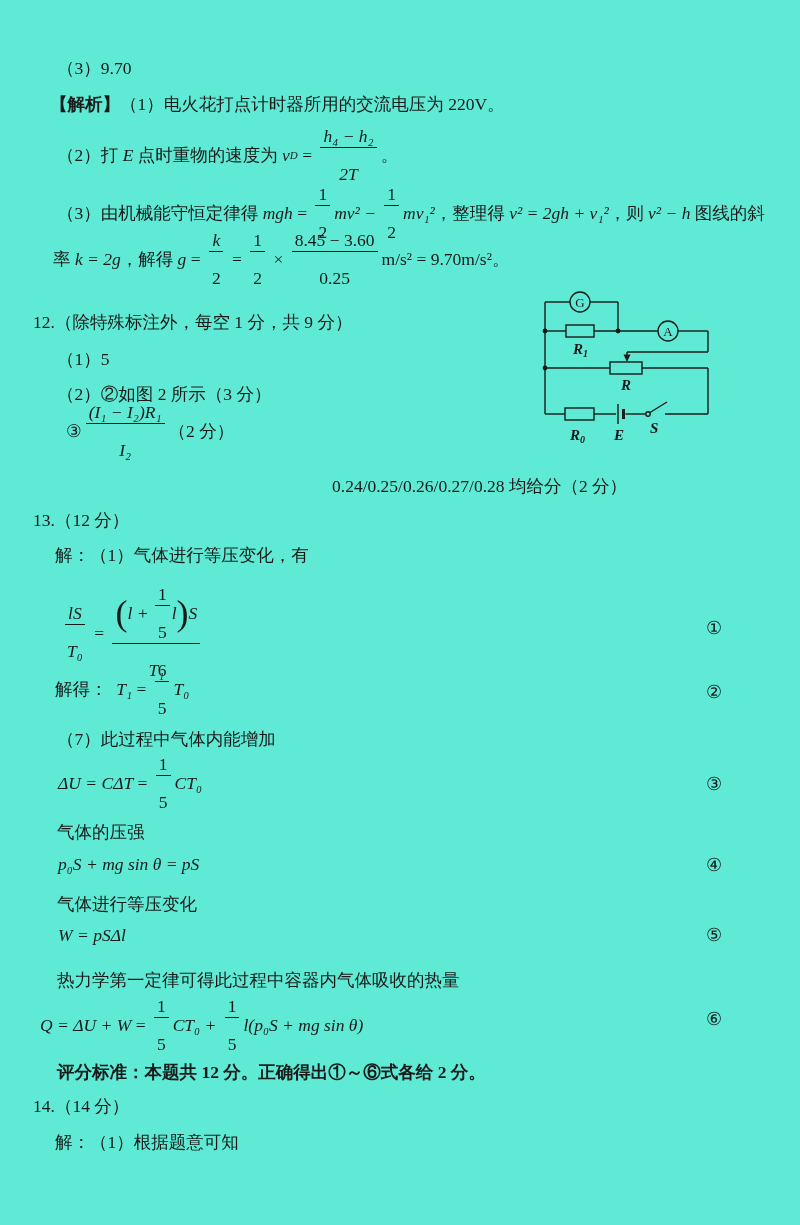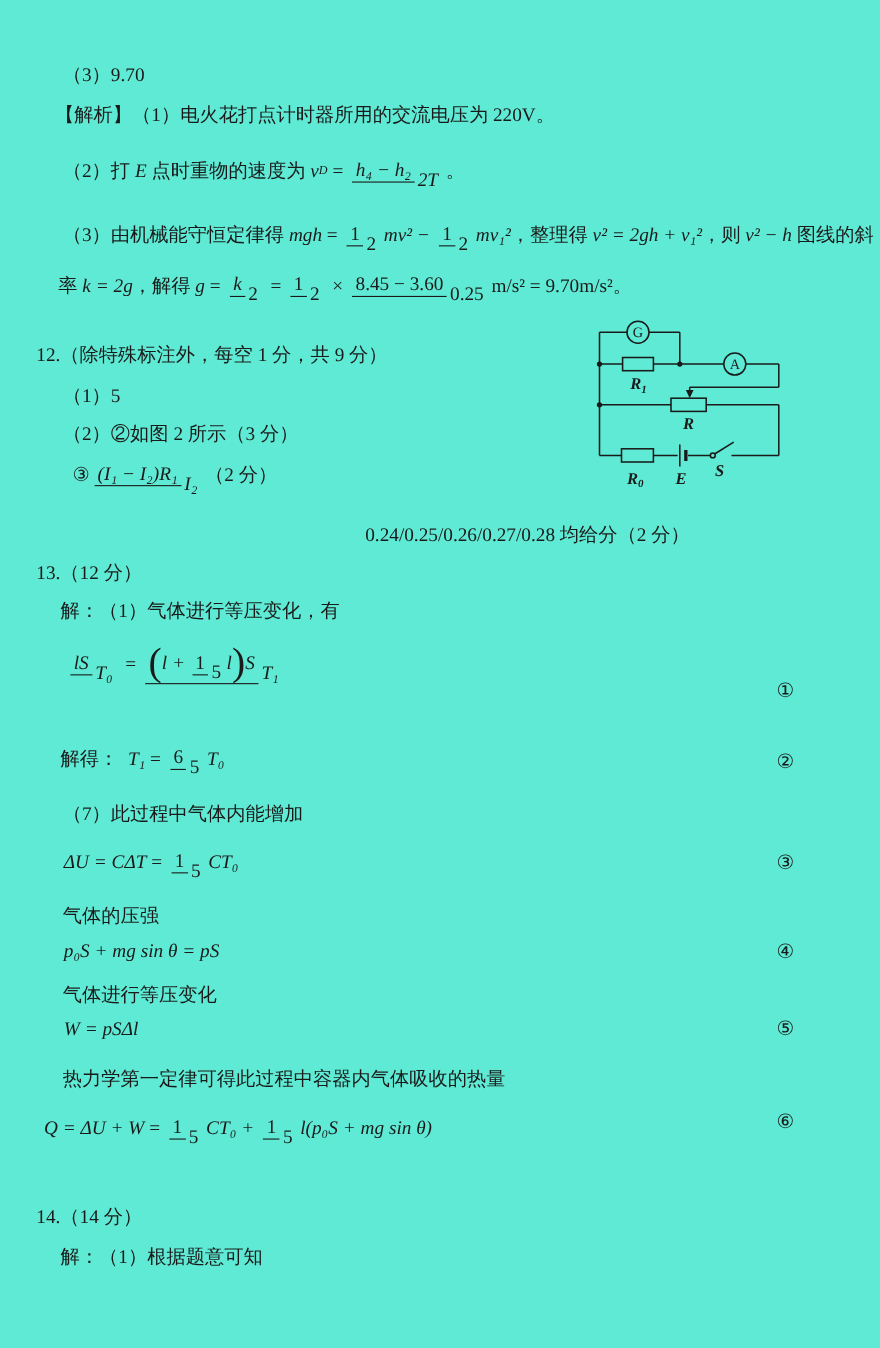--- a/index.html
+++ b/index.html
@@ -4,24 +4,24 @@
 <style>
   html,body{margin:0;padding:0;background:#ffffff;}
   .page{
     position:relative;width:800px;height:1225px;background:#5eead4;overflow:hidden;
     font-family:"Liberation Serif","DejaVu Serif",serif;
     font-size:17.5px;color:#1a1a1a;
   }
   .line{position:absolute;white-space:pre;line-height:24px;}
   .eqrow{display:flex;align-items:center;}
   .eqrow>*{flex:0 0 auto;white-space:pre;}
-  .bold{font-weight:400;}
+  .bold{font-weight:700;}
   .var{font-style:italic;}
   sub.vs{font-size:11px;font-style:italic;}
-  .frac{display:inline-flex;flex-direction:row;align-items:center;vertical-align:middle;margin:0 4px;line-height:1.2;}
+  .frac{display:inline-flex;flex-direction:column;align-items:center;vertical-align:middle;margin:0 4px;line-height:1.2;}
   .frac .num{border-bottom:1.4px solid currentColor;padding:0 3px;text-align:center;}
   .frac .den{padding:0 3px;margin-top:16px;text-align:center;}
   .prow{display:inline-flex;align-items:center;}
   .bigp{font-size:36px;line-height:0.9;font-weight:400;font-style:normal;}
   .marker{position:absolute;left:706px;font-size:18px;line-height:24px;}
   svg text{font-family:"Liberation Serif","DejaVu Serif",serif;}
 </style>
 </head>
 <body>
 
@@ -129,17 +129,18 @@
   <div class="line var" style="left:58px;top:923px">W = pSΔl</div>
   <div class="marker" style="top:923px">⑤</div>
 
   <div class="line" style="left:57px;top:968px">热力学第一定律可得此过程中容器内气体吸收的热量</div>
 
   <div class="line eqrow" style="left:40px;top:1002px;height:46px">
     <span class="var">Q = ΔU + W</span><span> = </span><span class="frac"><span class="num">1</span><span class="den">5</span></span><span class="var">CT₀ + </span><span class="frac"><span class="num">1</span><span class="den">5</span></span><span class="var">l(p₀S + mg sin θ)</span>
   </div>
   <div class="marker" style="top:1007px">⑥</div>
 
+  <div class="line bold" style="left:57px;top:1060px">评分标准：本题共 12 分。正确得出①～⑥式各给 2 分。</div>
 
   <div class="line" style="left:33px;top:1094px">14.（14 分）</div>
   <div class="line" style="left:55px;top:1130px">解：（1）根据题意可知</div>
 
 </div>
 
 </body></html>

